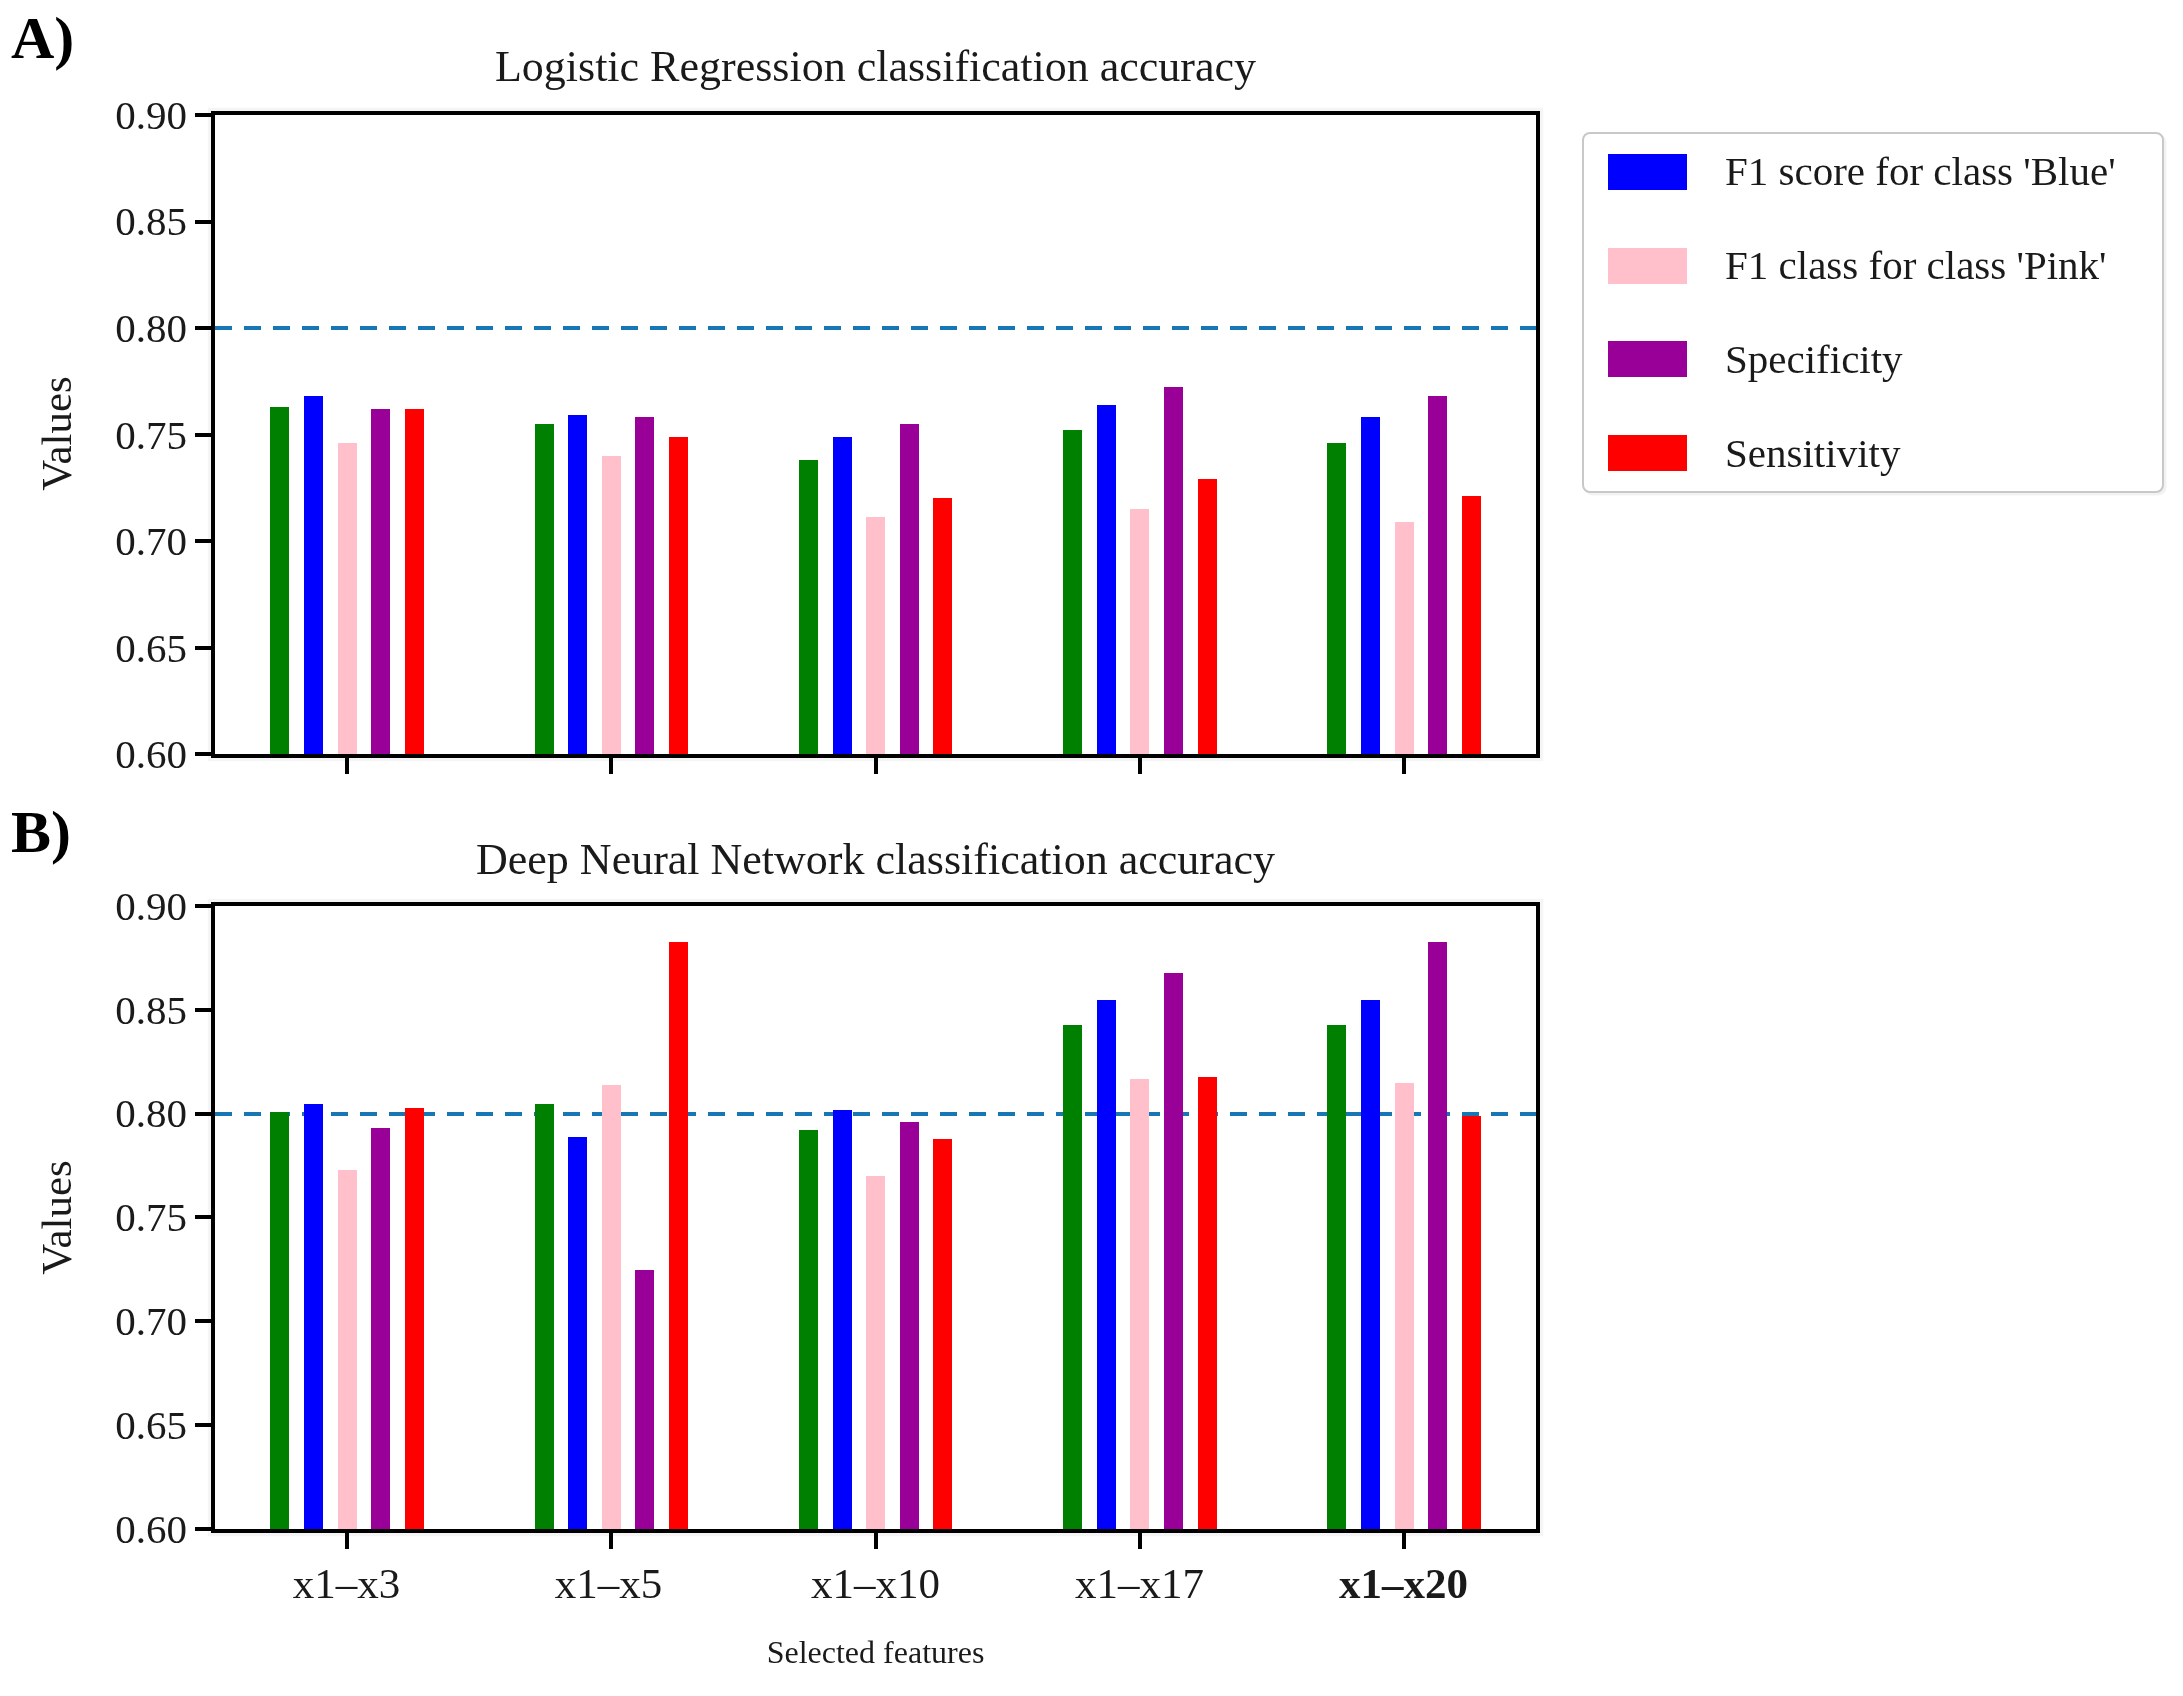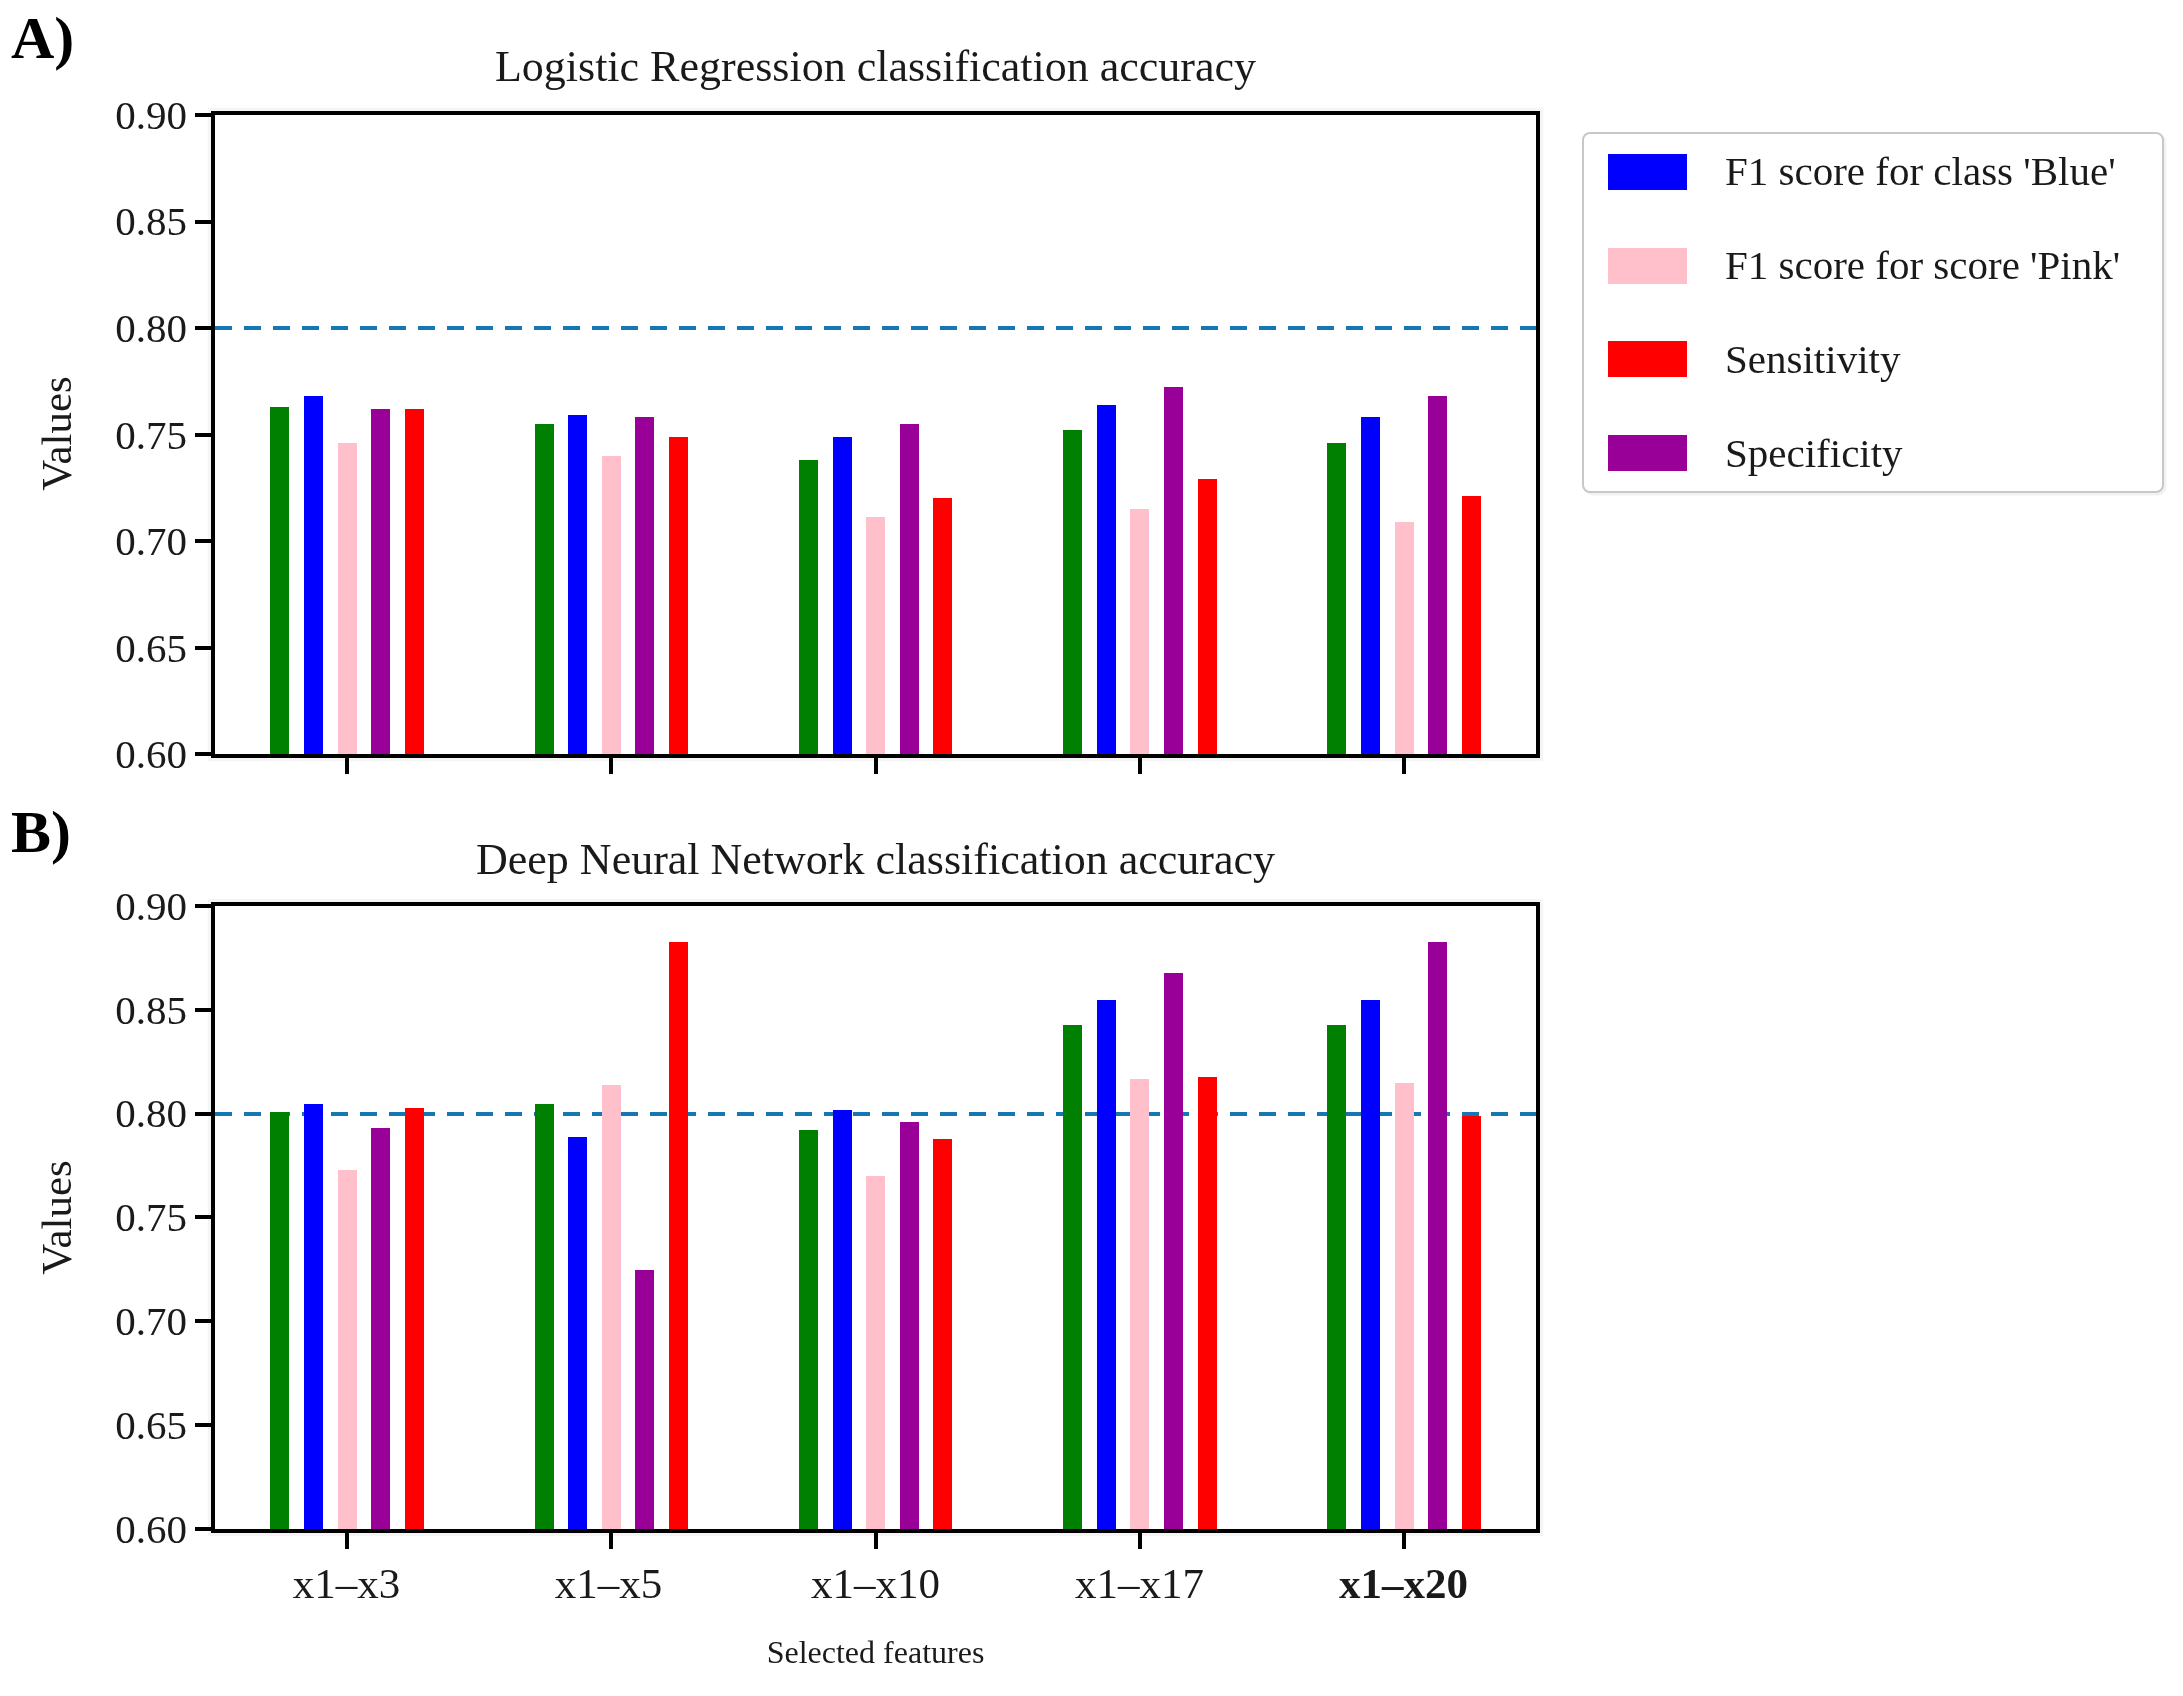--- a/index.html
+++ b/index.html
@@ -261,27 +261,27 @@
   <div class="x-axis-label" style="top: 1634px;">Selected features</div>
 
   <div class="legend">
     <div class="legend-inner" id="legendItems">
         <div class="legend-row">
           <span class="legend-swatch" style="background: rgb(0, 0, 255);"></span>
           <span class="legend-label">F1 score for class 'Blue'</span>
         </div>
         <div class="legend-row">
           <span class="legend-swatch" style="background: rgb(255, 192, 203);"></span>
-          <span class="legend-label">F1 score for score 'Pink'</span>
+          <span class="legend-label">F1 class for class 'Pink'</span>
+        </div>
+        <div class="legend-row">
+          <span class="legend-swatch" style="background: rgb(153, 0, 152);"></span>
+          <span class="legend-label">Specificity</span>
         </div>
         <div class="legend-row">
           <span class="legend-swatch" style="background: rgb(255, 0, 0);"></span>
           <span class="legend-label">Sensitivity</span>
         </div>
-        <div class="legend-row">
-          <span class="legend-swatch" style="background: rgb(153, 0, 152);"></span>
-          <span class="legend-label">Specificity</span>
-        </div>
       </div>
   </div>
 
 </div>
 
 
 </body></html>

